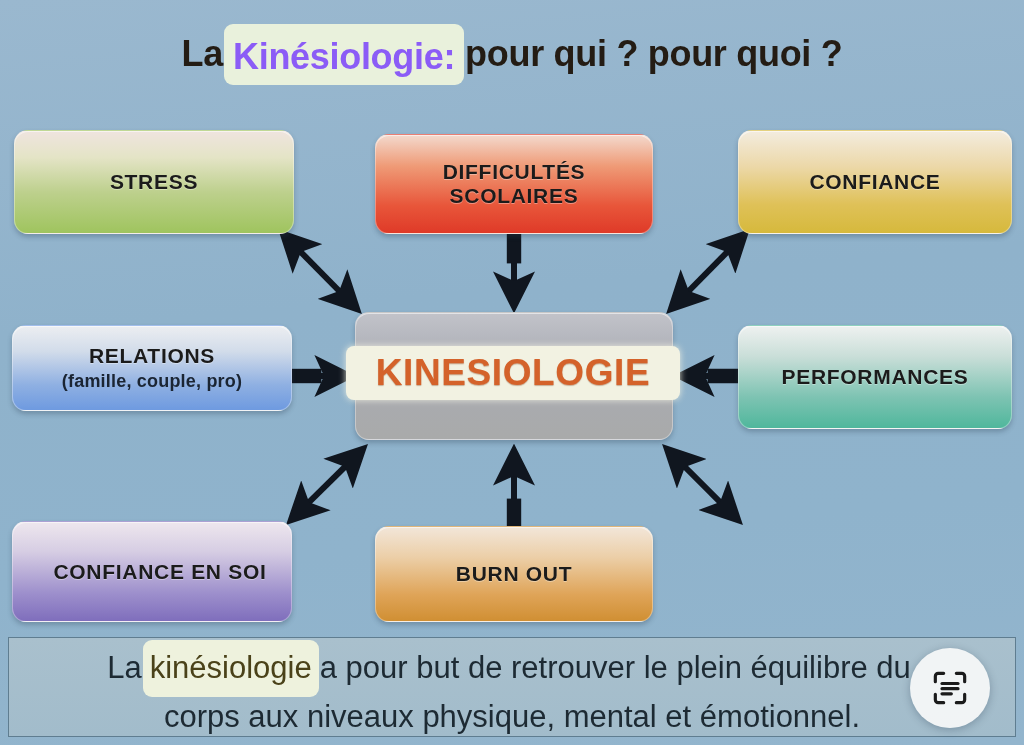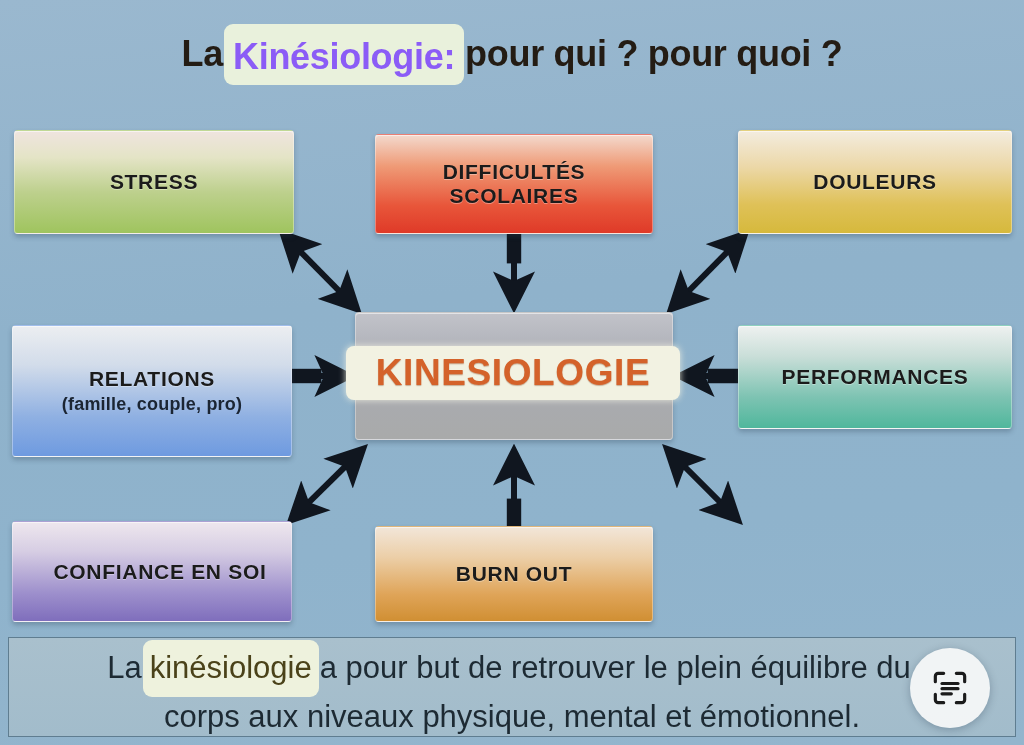--- a/index.html
+++ b/index.html
@@ -47,21 +47,21 @@
   
   .diagram {
     position: absolute;
     top: 0; left: 0;
     width: 1024px;
     height: 640px;
   }
 
   .node {
     position: absolute;
-    border-radius: 4px;
+    border-radius: 14px;
     display: flex;
     flex-direction: column;
     align-items: center;
     justify-content: center;
     text-align: center;
     box-shadow: 0 3px 5px rgba(40,60,80,0.30), inset 0 1px 0 rgba(255,255,255,0.55);
     border: 1px solid rgba(255,255,255,0.35);
   }
   .node .lbl {
     font-size: 21px;
@@ -75,21 +75,21 @@
     font-weight: bold;
     color: #1b2533;
     margin-top: 3px;
     letter-spacing: 0.2px;
   }
 
   
   #n-stress       { left: 14px;  top: 130px; width: 280px; height: 104px; }
   #n-difficultes  { left: 375px; top: 134px; width: 278px; height: 100px; }
   #n-douleurs     { left: 738px; top: 130px; width: 274px; height: 104px; }
-  #n-relations    { left: 12px;  top: 325px; width: 280px; height: 132px; }
+  #n-relations    { left: 12px;  top: 325px; width: 280px; height: 86px; }
   #n-center       { left: 355px; top: 312px; width: 318px; height: 128px; }
   #n-performances { left: 738px; top: 325px; width: 274px; height: 104px; }
   #n-confiance    { left: 12px;  top: 521px; width: 280px; height: 101px; }
   #n-burnout      { left: 375px; top: 526px; width: 278px; height: 96px; }
   #n-maux         { left: 738px; top: 521px; width: 274px; height: 101px; }
 
   
   #n-stress       { background: linear-gradient(180deg, #efe4df 0%, #e4e4c6 26%, #bdd08d 60%, #9fc45e 100%); }
   #n-difficultes  { background: linear-gradient(180deg, #f3d9cd 0%, #ef9a76 32%, #e8563a 72%, #df3a28 100%); }
   #n-douleurs     { background: linear-gradient(180deg, #f3ecdf 0%, #ecd8a8 35%, #dfc158 72%, #d6b93c 100%); }
@@ -226,21 +226,21 @@
   <div class="node" id="n-stress">
     <span class="lbl">STRESS</span>
   </div>
 
   <div class="node" id="n-difficultes">
     <span class="lbl">DIFFICULTÉS</span>
     <span class="lbl">SCOLAIRES</span>
   </div>
 
   <div class="node" id="n-douleurs">
-    <span class="lbl">DOULEURS</span>
+    <span class="lbl">CONFIANCE</span>
   </div>
 
   <div class="node" id="n-relations">
     <span class="lbl">RELATIONS</span>
     <span class="sub">(famille, couple, pro)</span>
   </div>
 
   <div class="node" id="n-center"></div>
   <div class="center-band">
     <span class="kin">KINESIOLOGIE</span>

